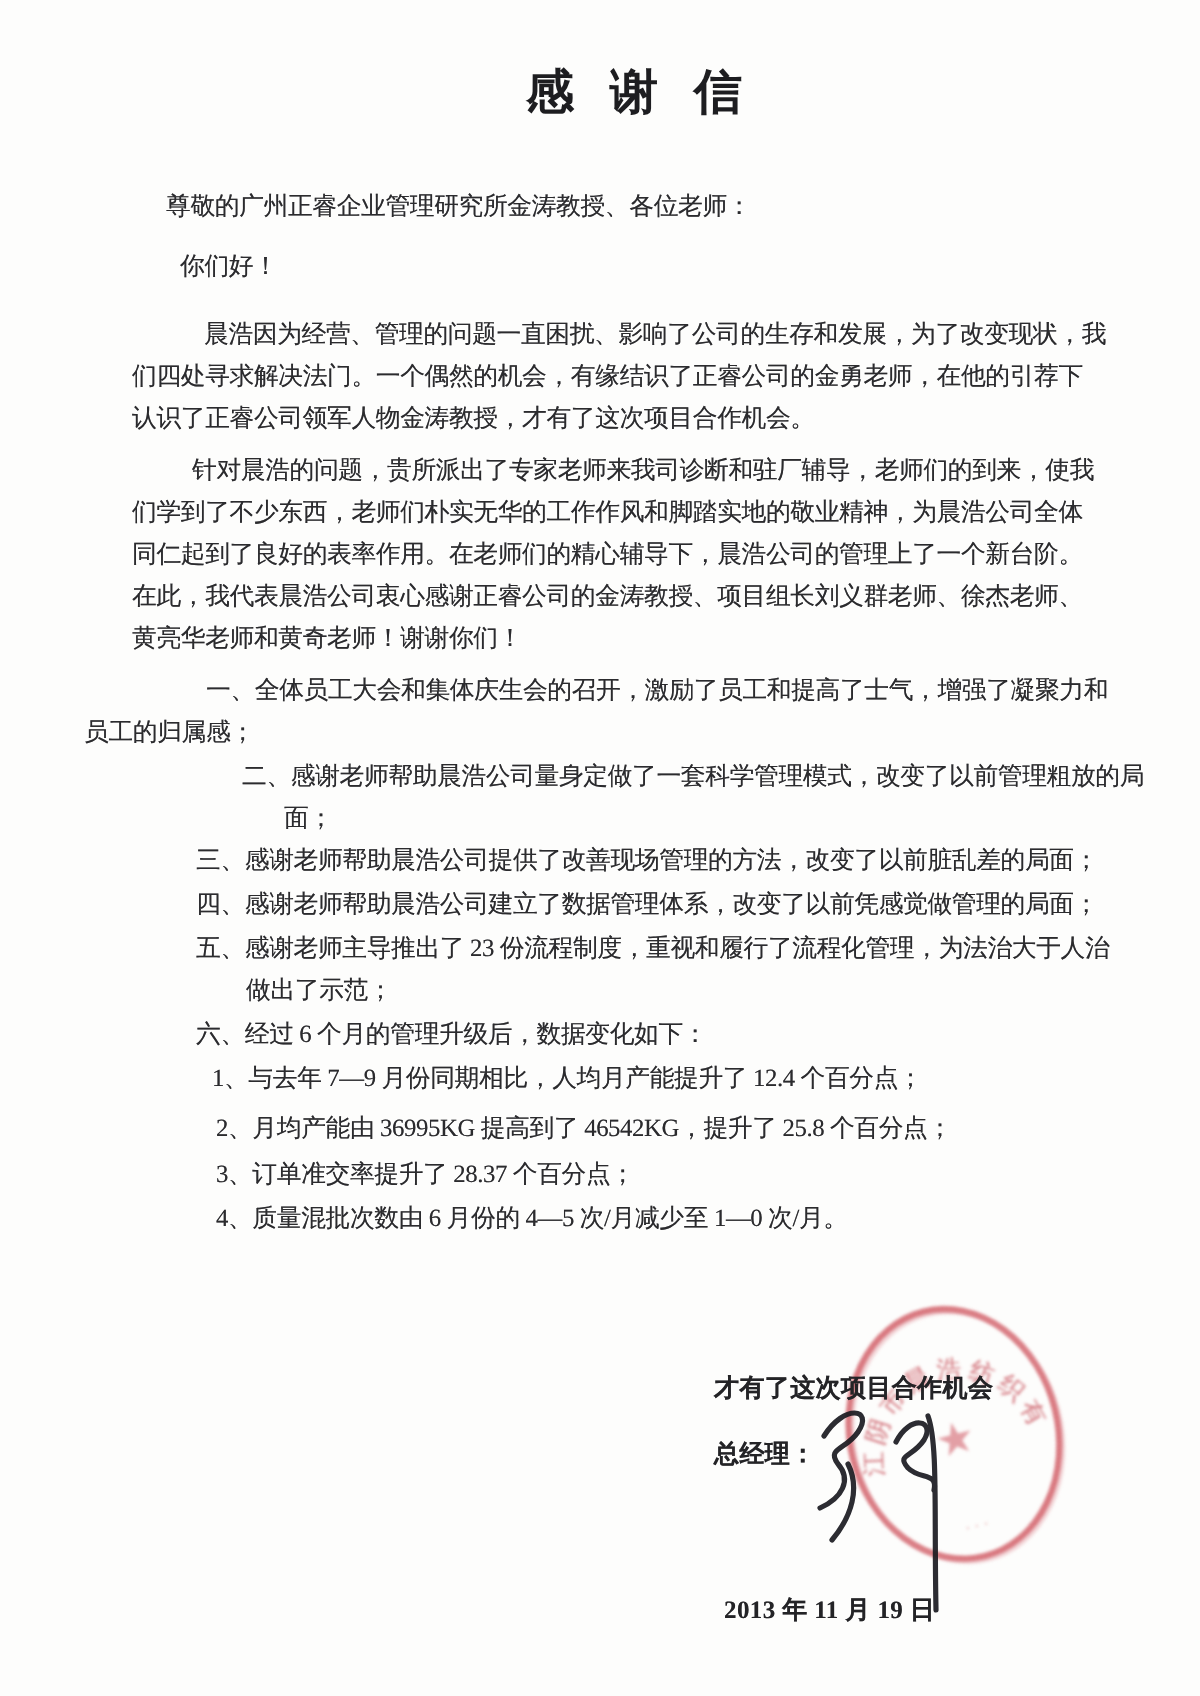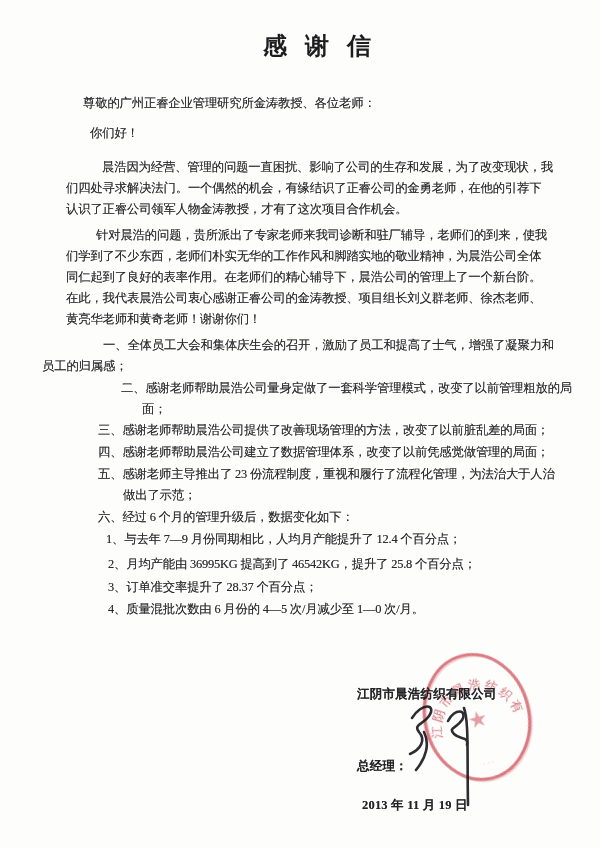--- a/index.html
+++ b/index.html
@@ -101,22 +101,22 @@
   <div class="ln" style="top:424px;left:98px">三、感谢老师帮助晨浩公司提供了改善现场管理的方法，改变了以前脏乱差的局面；</div>
   <div class="ln" style="top:446px;left:98px">四、感谢老师帮助晨浩公司建立了数据管理体系，改变了以前凭感觉做管理的局面；</div>
   <div class="ln" style="top:468px;left:98px">五、感谢老师主导推出了 23 份流程制度，重视和履行了流程化管理，为法治大于人治</div>
   <div class="ln" style="top:489px;left:123px">做出了示范；</div>
   <div class="ln" style="top:511px;left:98px">六、经过 6 个月的管理升级后，数据变化如下：</div>
   <div class="ln" style="top:533px;left:106px">1、与去年 7—9 月份同期相比，人均月产能提升了 12.4 个百分点；</div>
   <div class="ln" style="top:558px;left:108px">2、月均产能由 36995KG 提高到了 46542KG，提升了 25.8 个百分点；</div>
   <div class="ln" style="top:581px;left:108px">3、订单准交率提升了 28.37 个百分点；</div>
   <div class="ln" style="top:603px;left:108px">4、质量混批次数由 6 月份的 4—5 次/月减少至 1—0 次/月。</div>
 
-  <div class="ln sig" style="top:688px;left:357px">江阴市晨浩纺织有限公司</div>
-  <div class="ln sig" style="top:760px;left:357px">总经理：</div>
+  <div class="ln sig" style="top:688px;left:357px">才有了这次项目合作机会</div>
+  <div class="ln sig" style="top:721px;left:357px">总经理：</div>
   <div class="ln sig" style="top:799px;left:362px">2013 年 11 月 19 日</div>
 
   <svg class="signature-svg" width="100" height="115" viewBox="0 0 100 115">
     <g fill="none" stroke="#1b1b21" stroke-width="2.6" stroke-linecap="round" stroke-linejoin="round" opacity="0.92">
       <path d="M14 24 C 24 8 39 10 31 22 C 25 31 15 30 21 38 C 28 46 23 55 12 60"></path>
       <path d="M26 38 C 32 50 28 64 18 76"></path>
       <path d="M50 27 C 57 13 70 16 64 26 C 58 35 50 33 56 40 C 62 46 71 42 69 51"></path>
       <path d="M66 14 C 71 28 69 60 70 111"></path>
     </g>
   </svg>

